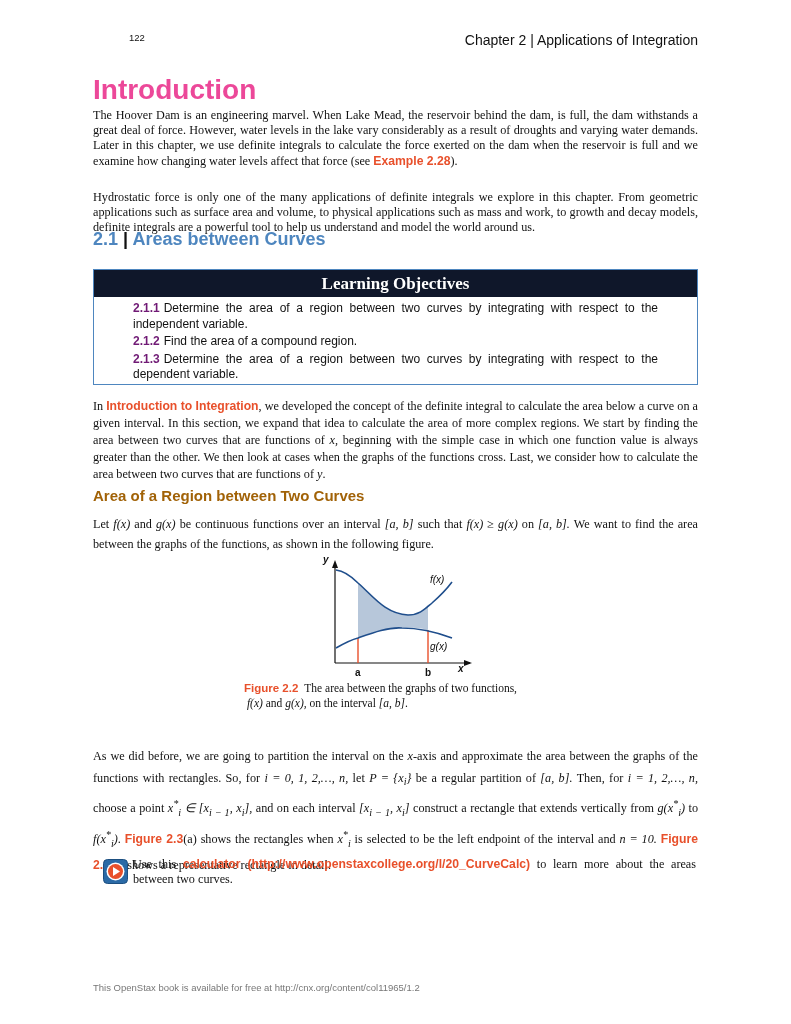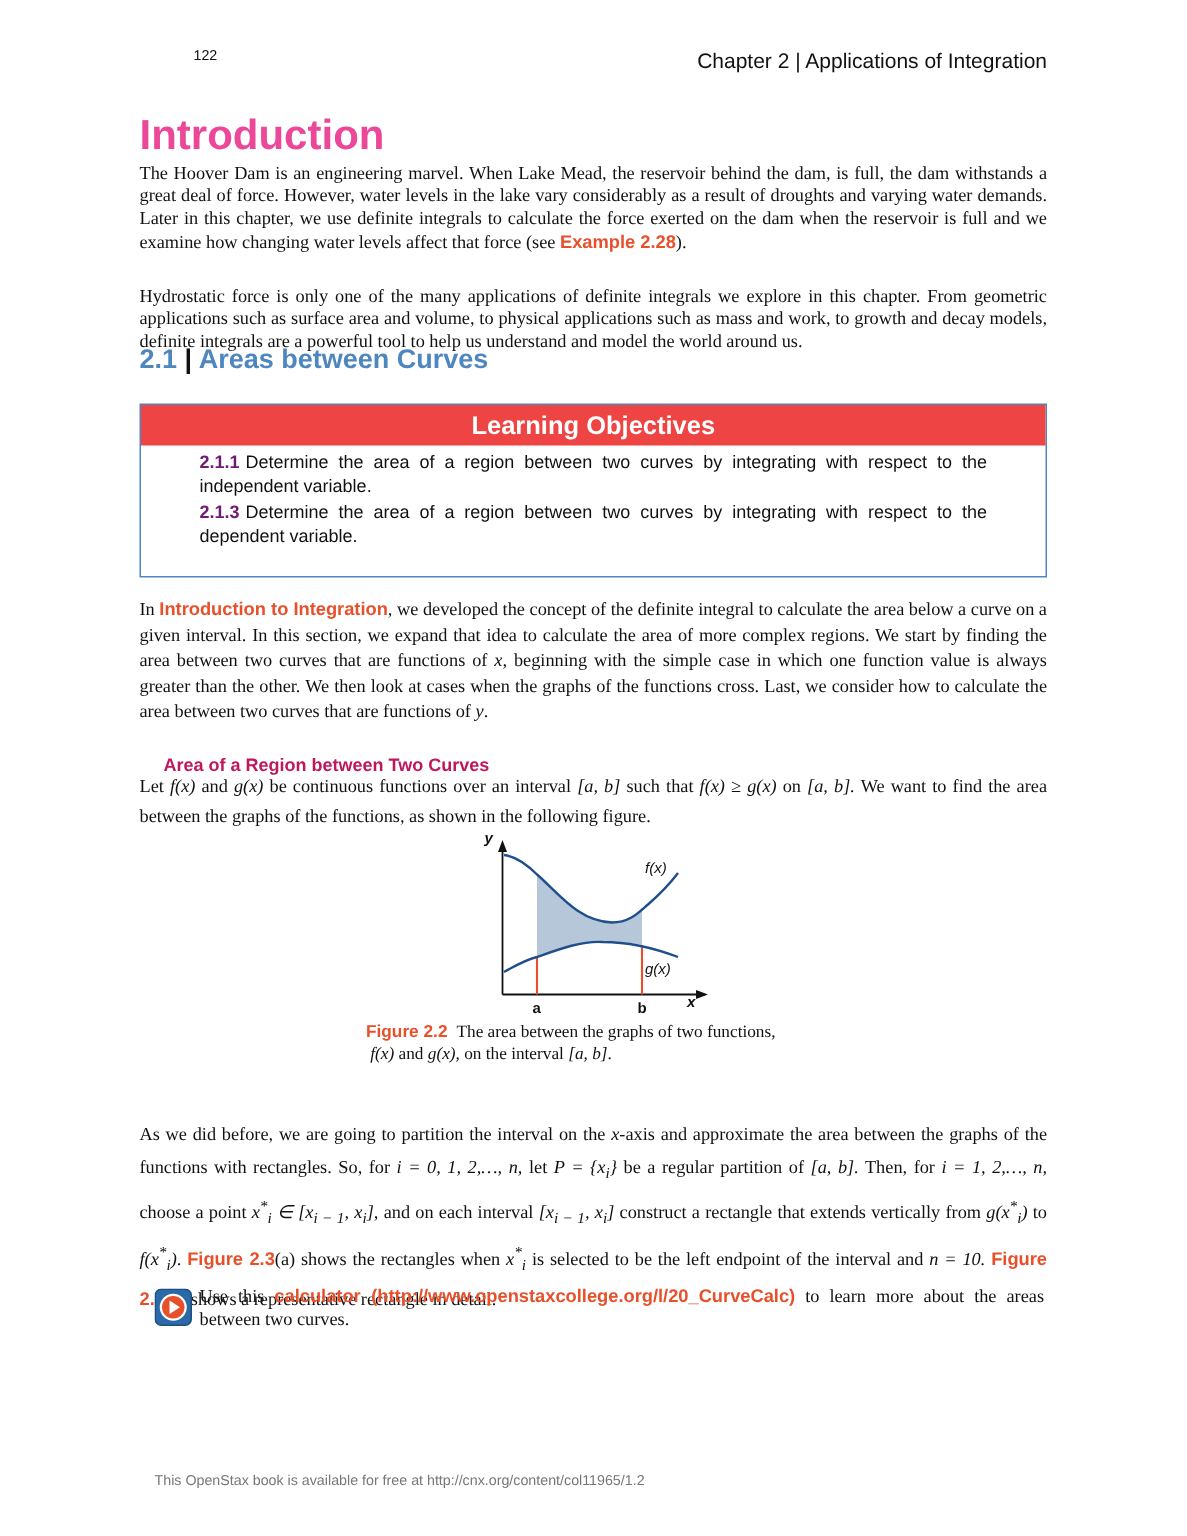--- a/index.html
+++ b/index.html
@@ -9,55 +9,56 @@
   .running-head { position: absolute; right: 93px; top: 32px; font-size: 14px; font-family: "Liberation Sans", sans-serif; }
   .content { position: absolute; left: 93px; width: 605px; }
   h1.intro { position: absolute; left: 93px; top: 74px; margin: 0; font-family: "Liberation Sans", sans-serif;
              font-size: 28px; font-weight: bold; color: #ec4899; }
   p { margin: 0; font-size: 12.2px; line-height: 15.2px; text-align: justify; }
   .link { color: #e8502b; font-family: "Liberation Sans", sans-serif; font-weight: bold; }
   h2.section { position: absolute; left: 93px; top: 229px; margin: 0; font-family: "Liberation Sans", sans-serif;
                font-size: 18px; font-weight: bold; color: #4e86bf; }
   h2.section .bar { color: #111; }
   .lo-box { position: absolute; left: 93px; top: 269px; width: 603px; height: 114px; border: 1px solid #4e86bf; }
-  .lo-head { background: #ef4444; color: #fff; height: 27px; line-height: 27px; text-align: center;
-             font-family: Liberation Sans, sans-serif; font-size: 17px; font-weight: bold; }
+  .lo-head { background: #0f172a; color: #fff; height: 27px; line-height: 27px; text-align: center;
+             font-family: Liberation Serif, serif; font-size: 17px; font-weight: bold; }
   .lo-list { padding: 4px 39px 0 39px; font-family: "Liberation Sans", sans-serif; font-size: 12px; line-height: 15.5px; }
   .lo-item { text-align: justify; margin-bottom: 2px; }
   .lo-num { color: #701a75; font-weight: bold; margin-right: 4px; }
-  h3.sub { position: absolute; left: 93px; top: 487px; margin: 16px; font-family: "Liberation Sans", sans-serif;
-           font-size: 12px; font-weight: bold; color: #be185d; }
+  h3.sub { position: absolute; left: 93px; top: 487px; margin: 0; font-family: "Liberation Sans", sans-serif;
+           font-size: 15px; font-weight: bold; color: #a16207; }
   .math { font-style: italic; }
   .figure { position: absolute; left: 310px; top: 552px; width: 170px; height: 130px; }
   .caption { position: absolute; left: 244px; top: 681px; width: 300px; font-size: 11.5px; line-height: 15px; }
   .caption .fig-label { color: #e8502b; font-family: "Liberation Sans", sans-serif; font-weight: bold; margin-right: 6px; }
   .interactive { position: absolute; left: 103px; top: 857px; width: 605px; }
   .interactive-icon { position: absolute; left: 0; top: 2px; width: 25px; height: 25px; }
   .interactive-text { margin-left: 30px; font-size: 12.2px; line-height: 15px; text-align: justify; padding-right: 12px; }
-  .footer { position: absolute; left: 103px; top: 982px; font-size: 9.5px; color: #777; font-family: "Liberation Sans", sans-serif; }
+  .footer { position: absolute; left: 93px; top: 982px; font-size: 9.5px; color: #777; font-family: "Liberation Sans", sans-serif; }
 </style>
 </head>
 <body>
 
 <div class="page-num">122</div>
 <div class="running-head">Chapter 2 | Applications of Integration</div>
 
 <h1 class="intro">Introduction</h1>
 
 <div class="content" style="top:108px;">
   <p><span>The Hoover Dam is an engineering marvel. When Lake Mead, the reservoir behind the dam, is full, the dam withstands a great deal of force. However, water levels in the lake vary considerably as a result of droughts and varying water demands. Later in this chapter, we use definite integrals to calculate the force exerted on the dam when the reservoir is full and we examine how changing water levels affect that force (see </span><span class="link">Example 2.28</span><span>).</span></p>
   <p style="margin-top:21px;">Hydrostatic force is only one of the many applications of definite integrals we explore in this chapter. From geometric applications such as surface area and volume, to physical applications such as mass and work, to growth and decay models, definite integrals are a powerful tool to help us understand and model the world around us.</p>
 </div>
 
 <h2 class="section"><span>2.1</span> <span class="bar">|</span> <span>Areas between Curves</span></h2>
 
 <div class="lo-box">
   <div class="lo-head">Learning Objectives</div>
   <div class="lo-list">
     <div class="lo-item"><span class="lo-num">2.1.1</span><span>Determine the area of a region between two curves by integrating with respect to the independent variable.</span></div>
+    <div class="lo-item"><span class="lo-num">2.1.2</span><span>Find the area of a compound region.</span></div>
     <div class="lo-item"><span class="lo-num">2.1.3</span><span>Determine the area of a region between two curves by integrating with respect to the dependent variable.</span></div>
   </div>
 </div>
 
 <div class="content" style="top:398px;">
   <p style="line-height:17px;"><span>In </span><span class="link">Introduction to Integration</span><span>, we developed the concept of the definite integral to calculate the area below a curve on a given interval. In this section, we expand that idea to calculate the area of more complex regions. We start by finding the area between two curves that are functions of </span><span class="math">x,</span><span> beginning with the simple case in which one function value is always greater than the other. We then look at cases when the graphs of the functions cross. Last, we consider how to calculate the area between two curves that are functions of </span><span class="math">y</span><span>.</span></p>
 </div>
 
 <h3 class="sub">Area of a Region between Two Curves</h3>
 

